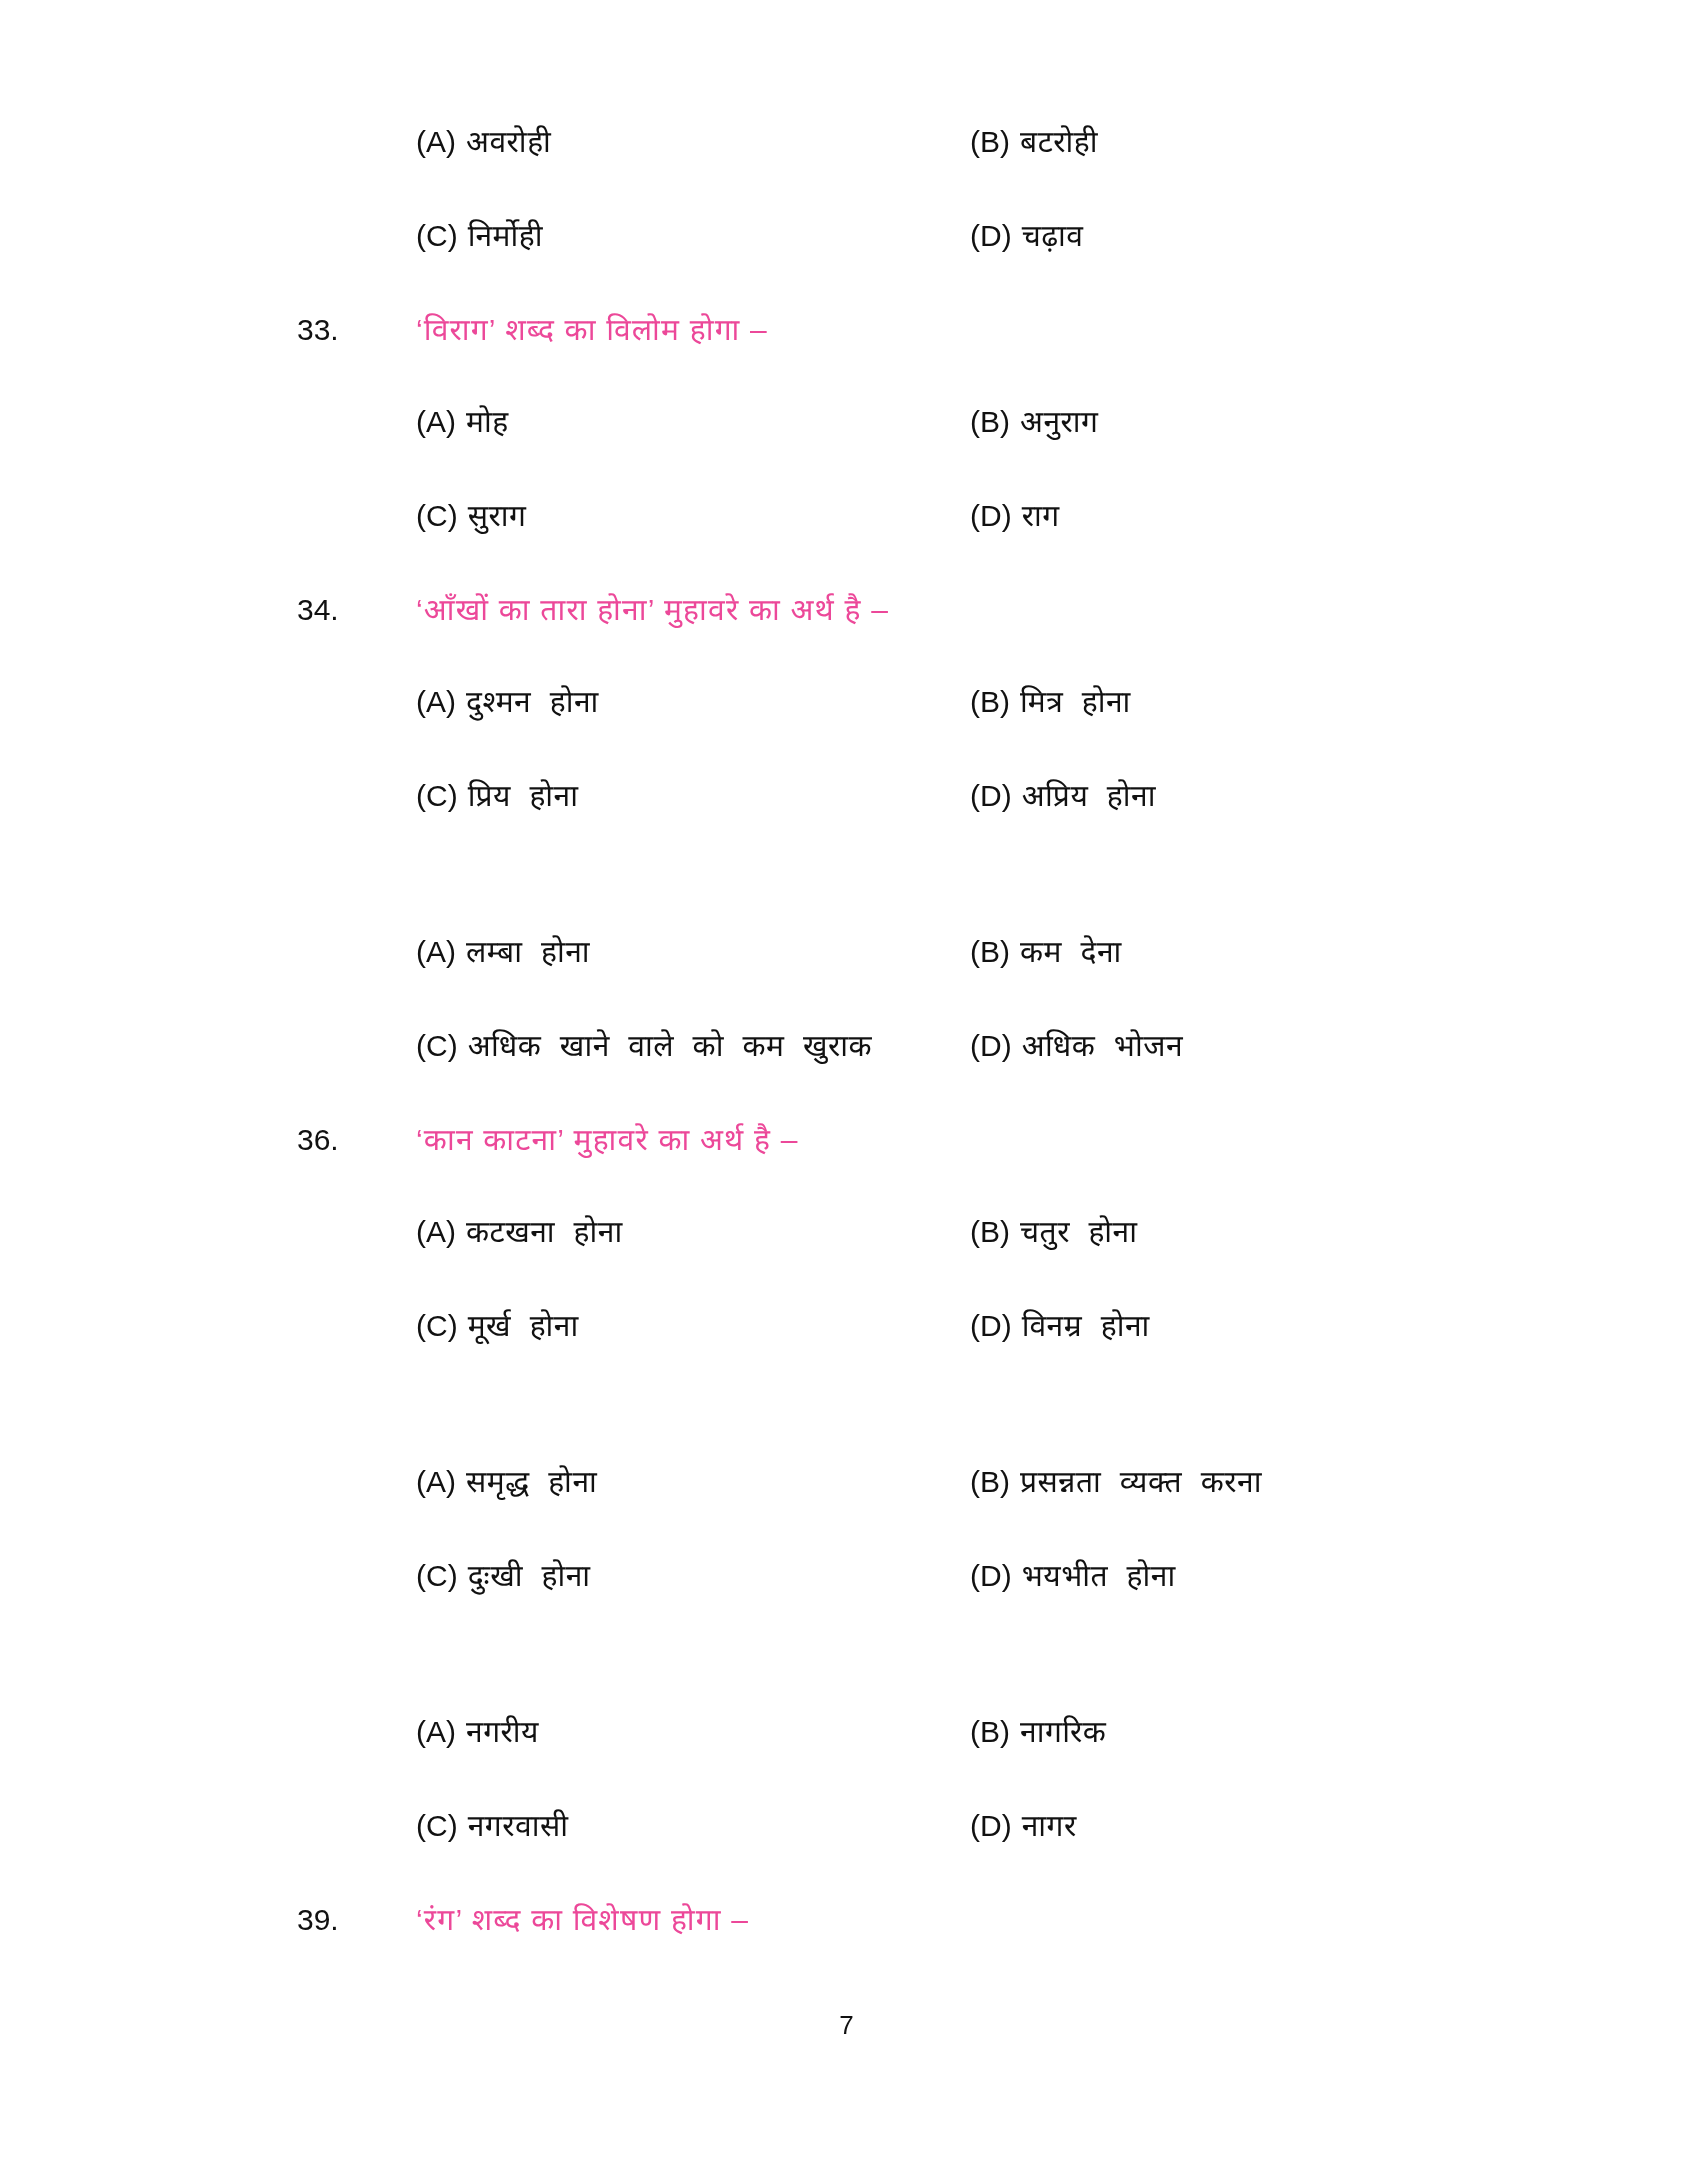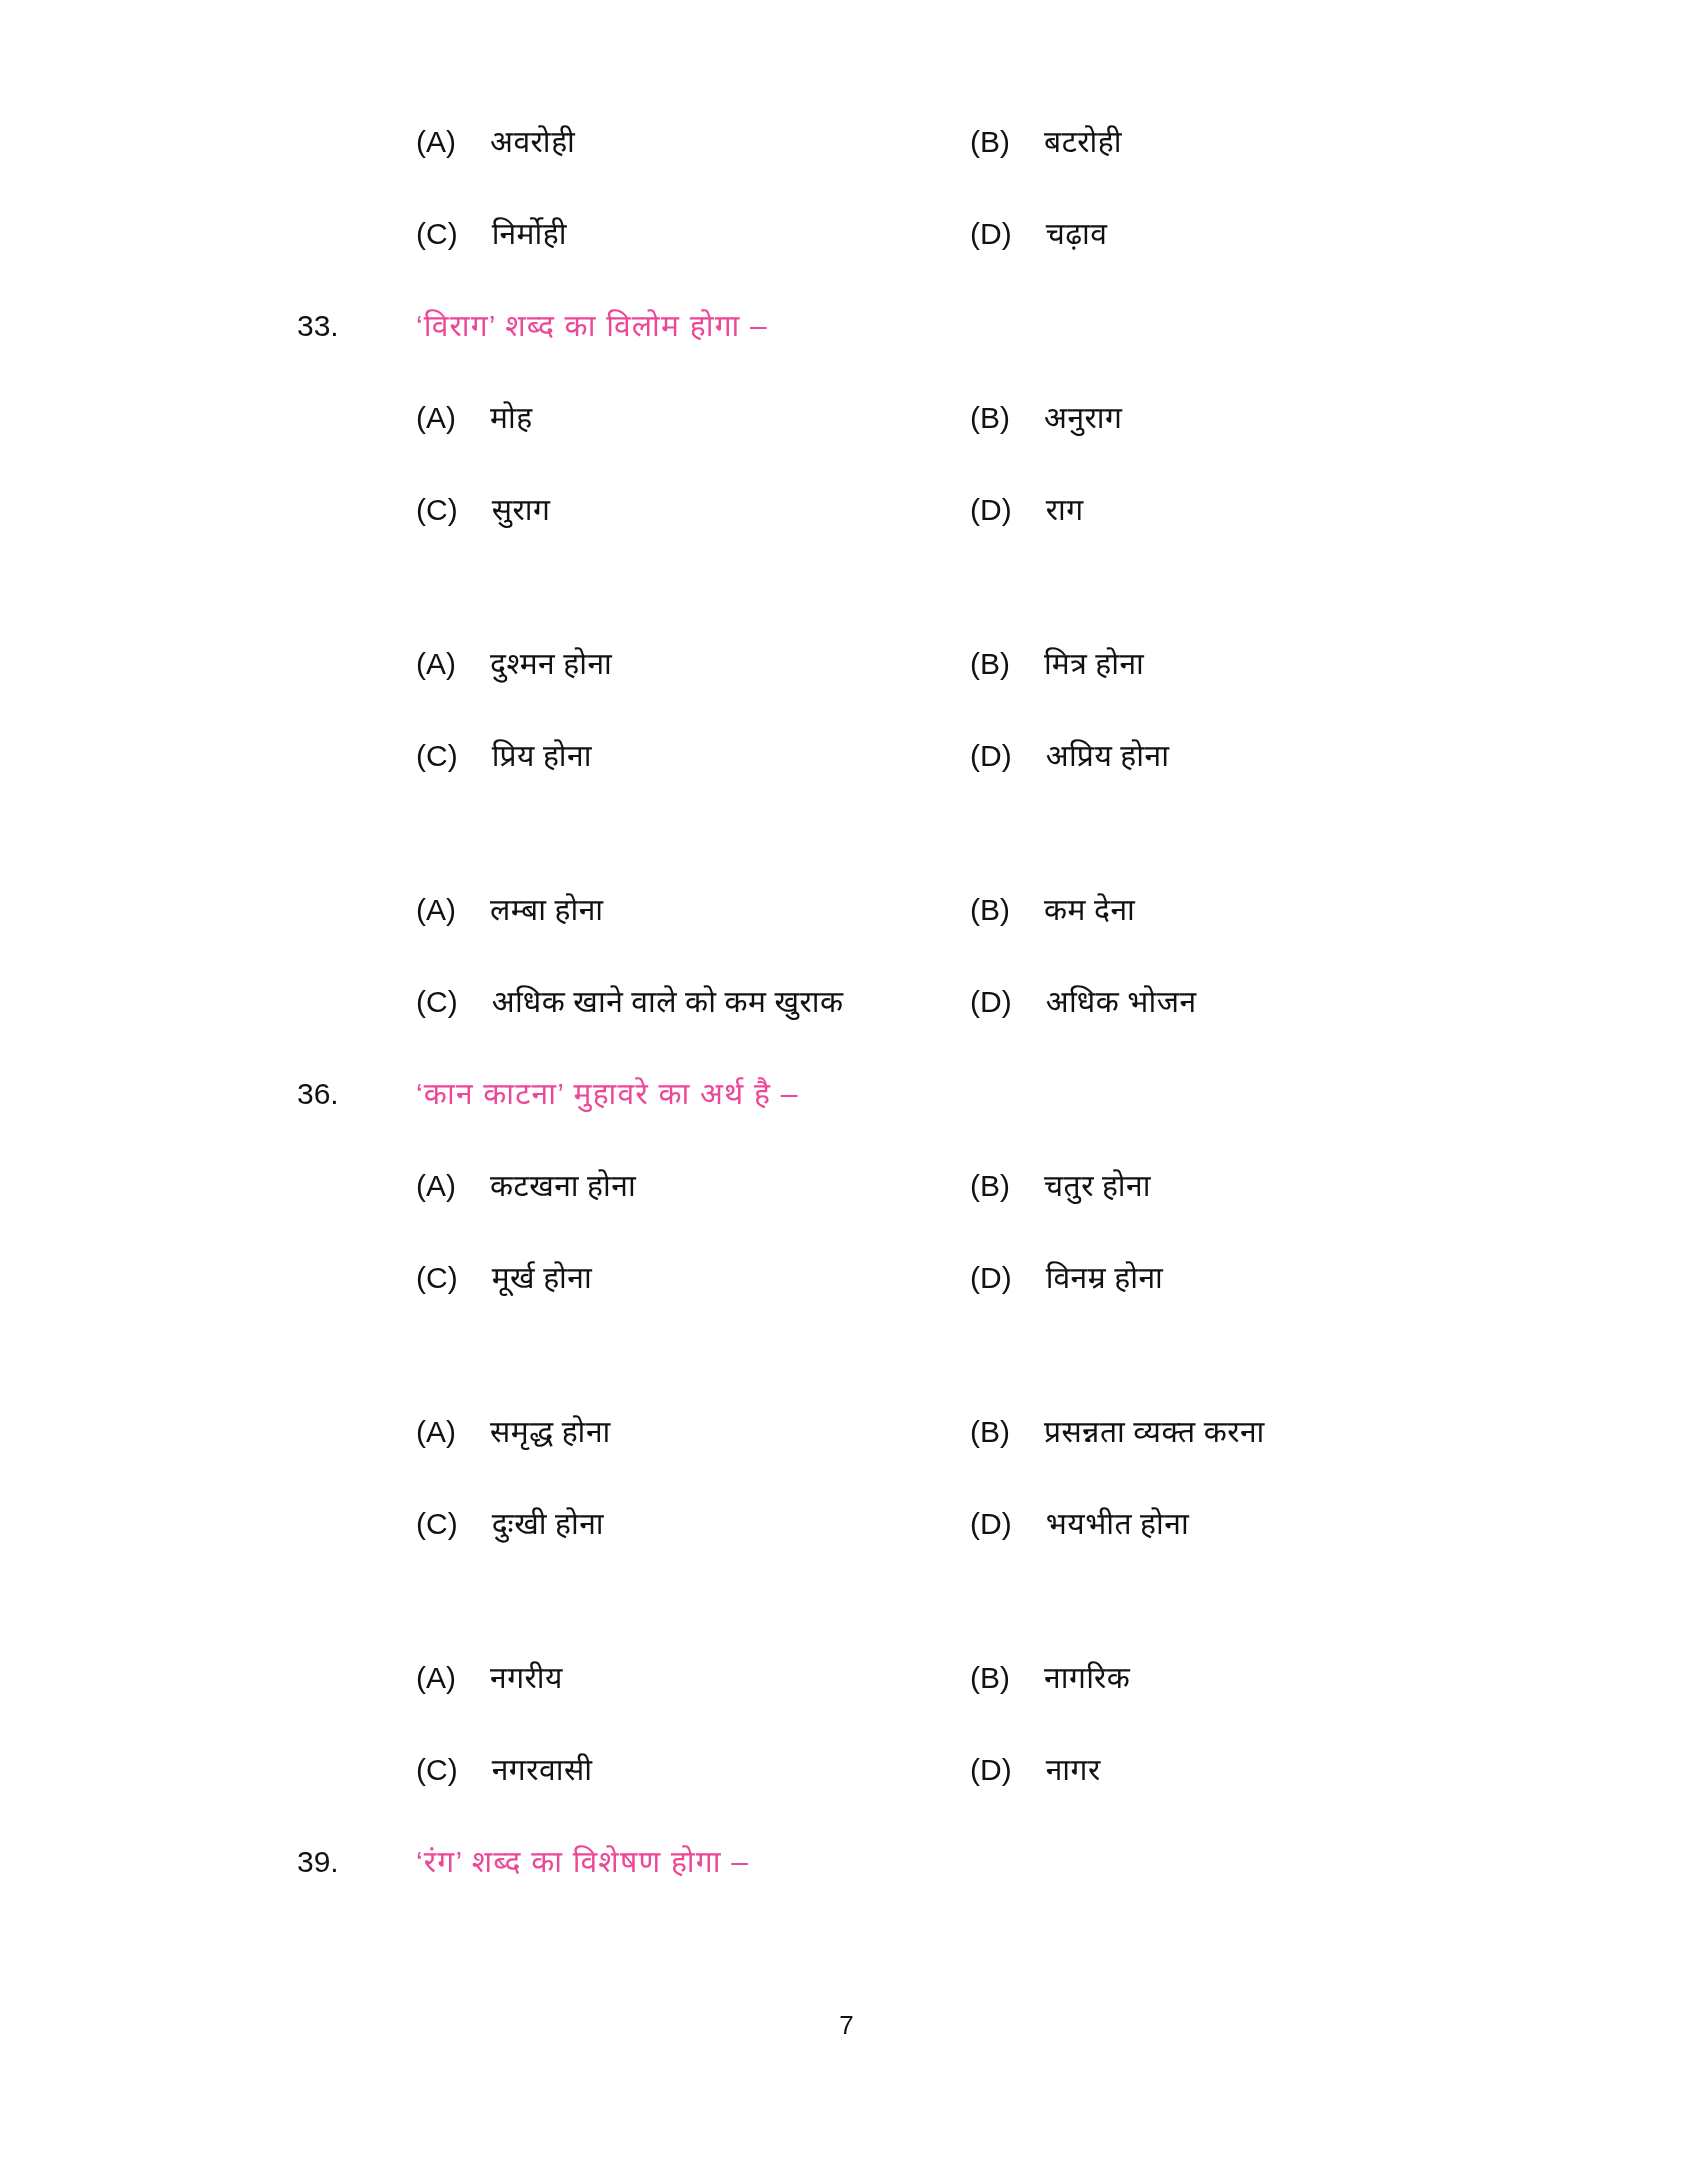--- a/index.html
+++ b/index.html
@@ -49,23 +49,22 @@
     width: 614px;
     flex: none;
   }
   .opt-letter {
     white-space: nowrap;
     margin-right: 10px;
     font-family: "Liberation Sans", "DejaVu Sans", sans-serif;
   }
   .opt-text {
     white-space: nowrap;
-    font-family: Liberation Serif, serif;
+    font-family: Liberation Mono, monospace;
     letter-spacing: 0.5px;
-    margin-left: 24px;
   }
 
   
   .q-row {
     display: flex;
     align-items: flex-start;
     width: 1348px;
   }
   .q-num {
     position: relative;
@@ -151,20 +150,24 @@
         <div class="opt-cell left">
           <span class="opt-letter">(C)</span>
           <span class="opt-text">सुराग</span>
         </div>
         <div class="opt-cell right">
           <span class="opt-letter">(D)</span>
           <span class="opt-text">राग</span>
         </div>
       </div>
       <div class="spacer-opt"></div>
+      <div class="q-row">
+        <div class="q-num">34.</div>
+        <div class="q-text">‘आँखों का तारा होना’ मुहावरे का अर्थ है –</div>
+      </div>
       <div class="spacer-q"></div>
       <div class="opt-row">
         <div class="opt-cell left">
           <span class="opt-letter">(A)</span>
           <span class="opt-text">दुश्मन होना</span>
         </div>
         <div class="opt-cell right">
           <span class="opt-letter">(B)</span>
           <span class="opt-text">मित्र होना</span>
         </div>

